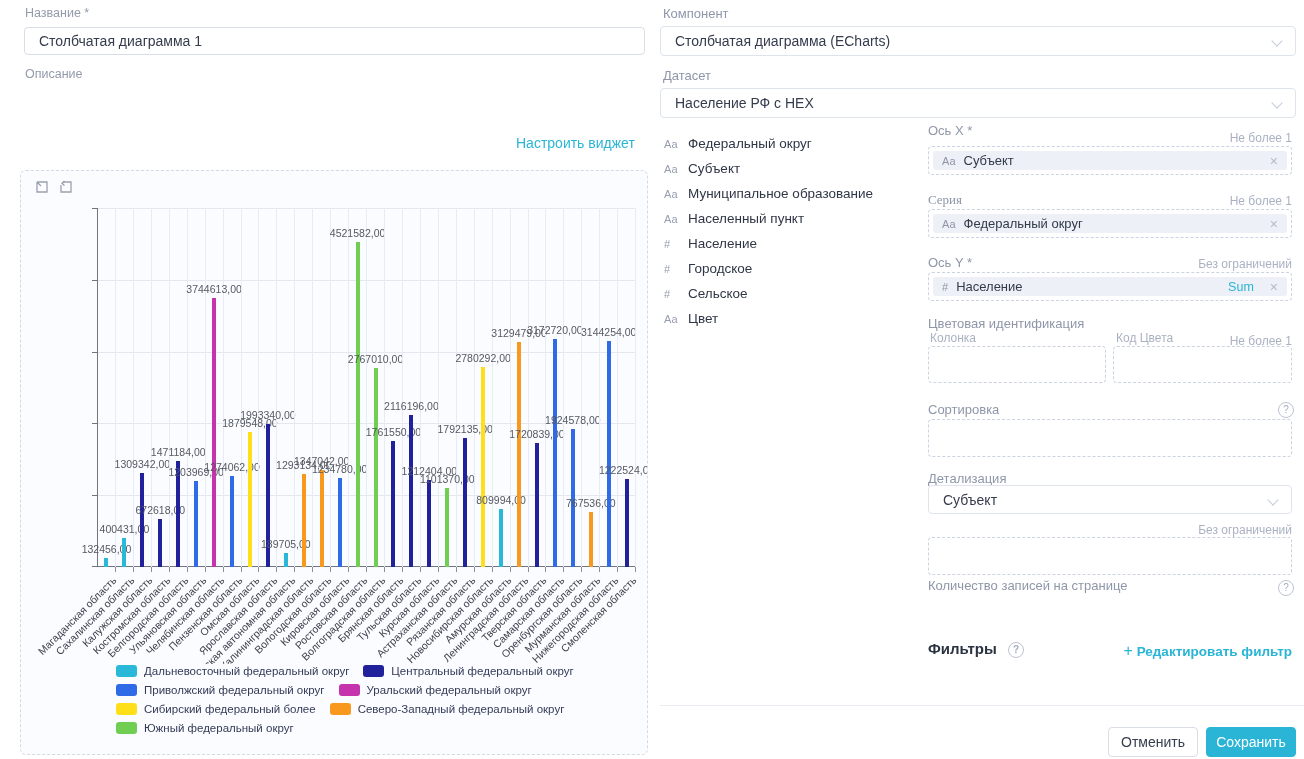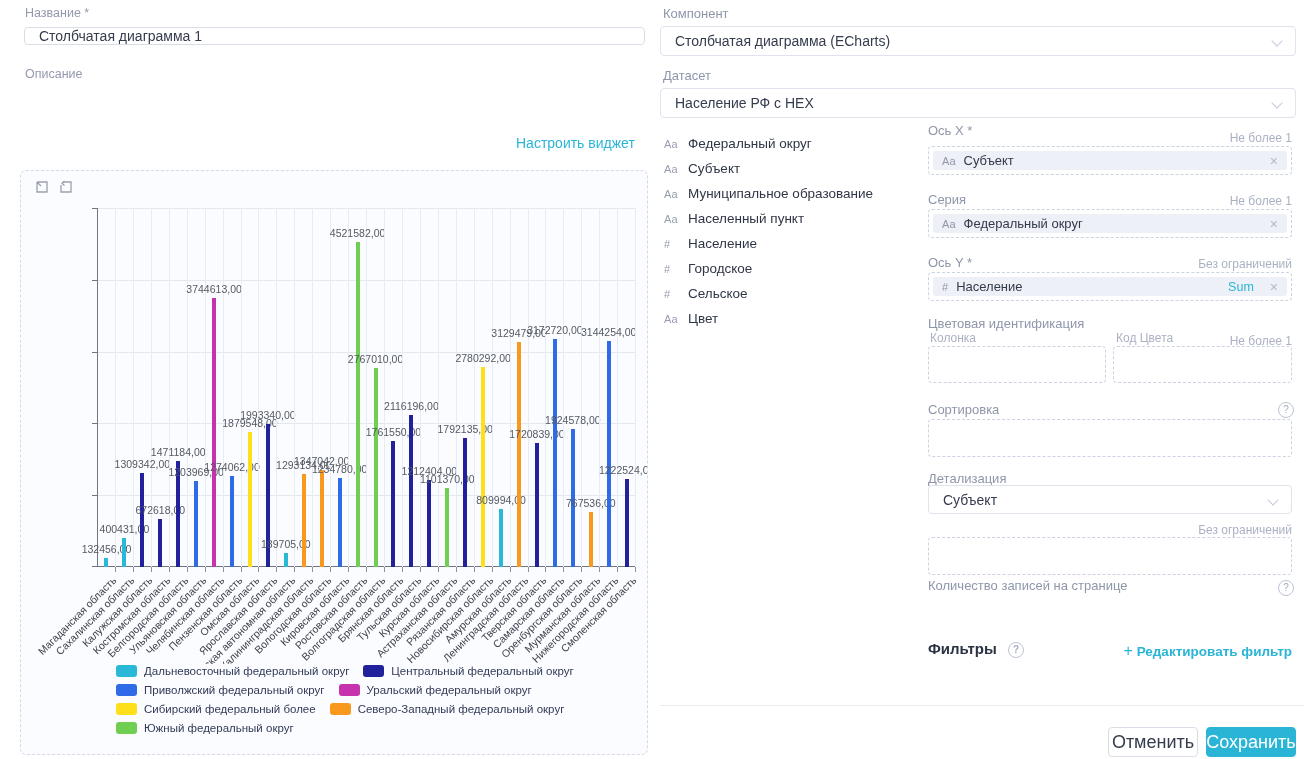--- a/index.html
+++ b/index.html
@@ -44,33 +44,33 @@
   .bar-label{position:absolute;left:50%;transform:translateX(-50%);white-space:nowrap;
         font-size:10.5px;color:#545962;}
   .xlabel{position:absolute;white-space:nowrap;font-size:10.5px;color:#3d424d;
         transform:translateX(-100%) rotate(-45deg);transform-origin:100% 0;}
   #legend{left:95px;top:494px;width:478px;display:flex;flex-wrap:wrap;
         row-gap:7px;column-gap:0;}
   .leg-item{display:flex;align-items:center;gap:7px;margin-right:14px;cursor:pointer;}
   .leg-swatch{width:21px;height:12px;border-radius:3px;}
   .leg-label{font-size:11.5px;color:#333a56;}
   .tool-icon{width:15px;height:15px;cursor:pointer;}
-  .btn{border-radius:4px;font-size:18px;display:flex;align-items:center;justify-content:center;
+  .btn{border-radius:4px;font-size:14px;display:flex;align-items:center;justify-content:center;
        box-sizing:border-box;cursor:pointer;font-family:"Liberation Sans",sans-serif;}
   .btn-cancel{background:#fff;border:1px solid #d9dde6;color:#343c4d;}
   .btn-save{background:#2ab5d6;border:1px solid #2ab5d6;color:#fff;}
   .divider{background:#e9ebf1;height:1px;}
 </style>
 </head>
 <body>
 
 <div id="app">
 
   <div class="abs lbl" style="left:25px;top:6px;">Название *</div>
-  <input class="abs input" style="left: 24px; top: 27px; width: 621px; height: 18px;" value="Столбчатая диаграмма 1">
+  <input class="abs input" style="left: 24px; top: 27px; width: 621px; height: 28px;" value="Столбчатая диаграмма 1">
   <div class="abs lbl" style="left:25px;top:67px;">Описание</div>
   <div class="abs link" style="left:516px;top:135px;">Настроить виджет</div>
 
   <div class="abs" id="chart-panel">
     <div class="abs" style="left:14px;top:9px;display:flex;gap:9px;">
       <svg class="tool-icon" viewBox="0 0 15 15">
         <path d="M5 2 H12 V12 H2 V5" fill="none" stroke="#9aa0ae" stroke-width="1.3"></path>
         <path d="M2 2 L6 6 M2 2 H5 M2 2 V5" fill="none" stroke="#9aa0ae" stroke-width="1.3"></path>
       </svg>
       <svg class="tool-icon" viewBox="0 0 15 15">
@@ -336,21 +336,21 @@
   <div class="abs hdr" style="left:928px;top:123px;">Ось X *</div>
   <div class="abs limit" style="left:928px;top:131px;width:364px;text-align:right;">Не более 1</div>
   <div class="abs dashed" style="left:928px;top:146px;width:364px;height:29px;">
     <div class="chip">
       <span class="t">Аа</span>
       <span class="n">Субъект</span>
       <span class="x">×</span>
     </div>
   </div>
 
-  <div class="abs hdr" style="left:928px;top:192px;">Серия</div>
+  <div class="abs hdr" style="left:928px;top:192px;font-family:Liberation Serif, serif;">Серия</div>
   <div class="abs limit" style="left:928px;top:194px;width:364px;text-align:right;">Не более 1</div>
   <div class="abs dashed" style="left:928px;top:209px;width:364px;height:29px;">
     <div class="chip">
       <span class="t">Аа</span>
       <span class="n">Федеральный округ</span>
       <span class="x">×</span>
     </div>
   </div>
 
   <div class="abs hdr" style="left:928px;top:255px;">Ось Y *</div>

